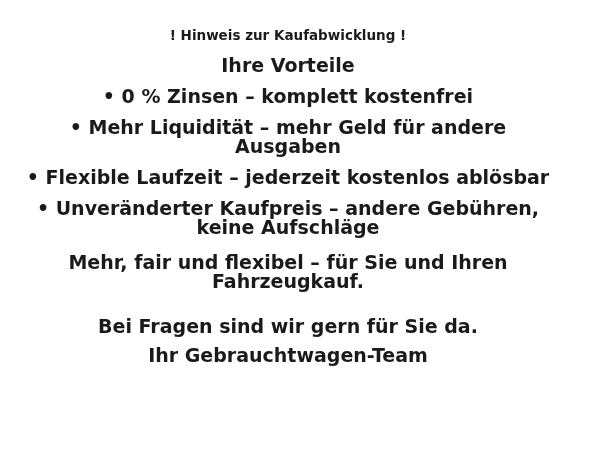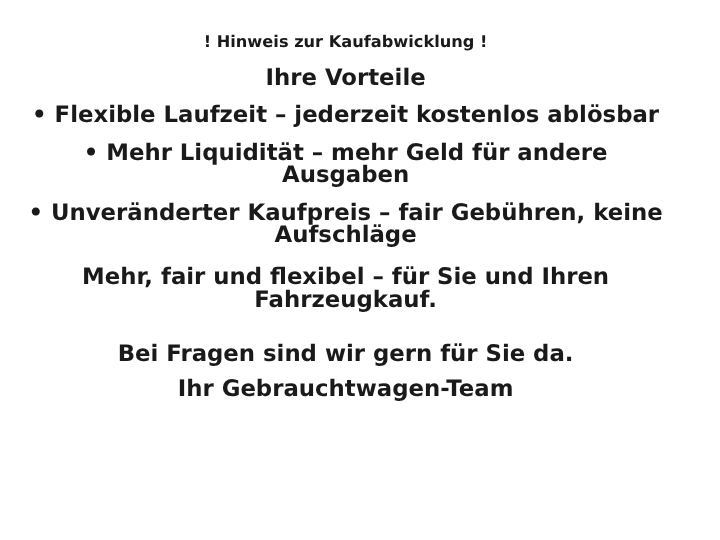--- a/index.html
+++ b/index.html
@@ -58,26 +58,27 @@
 </head>
 <body>
 
 <div class="page">
 
   <div class="line headline">! Hinweis zur Kaufabwicklung !</div>
 
 
   <div class="line subhead">Ihre Vorteile</div>
 
+  <div class="line bullet">• 0 % Zinsen – komplett kostenfrei</div>
+
+  <div class="line bullet">• Mehr Liquidität – mehr Geld für andere Ausgaben</div>
 
   <div class="line bullet">• Flexible Laufzeit – jederzeit kostenlos ablösbar</div>
 
-  <div class="line bullet">• Mehr Liquidität – mehr Geld für andere Ausgaben</div>
-
-  <div class="line bullet">• Unveränderter Kaufpreis – fair Gebühren, keine Aufschläge</div>
+  <div class="line bullet">• Unveränderter Kaufpreis – andere Gebühren, keine Aufschläge</div>
 
   <div class="line gap-top">Mehr, fair und flexibel – für Sie und Ihren Fahrzeugkauf.</div>
 
   <div class="closing-block">
     <div class="line closing-line">Bei Fragen sind wir gern für Sie da.</div>
     <div class="line closing-line">Ihr Gebrauchtwagen-Team</div>
   </div>
 
 </div>
 

